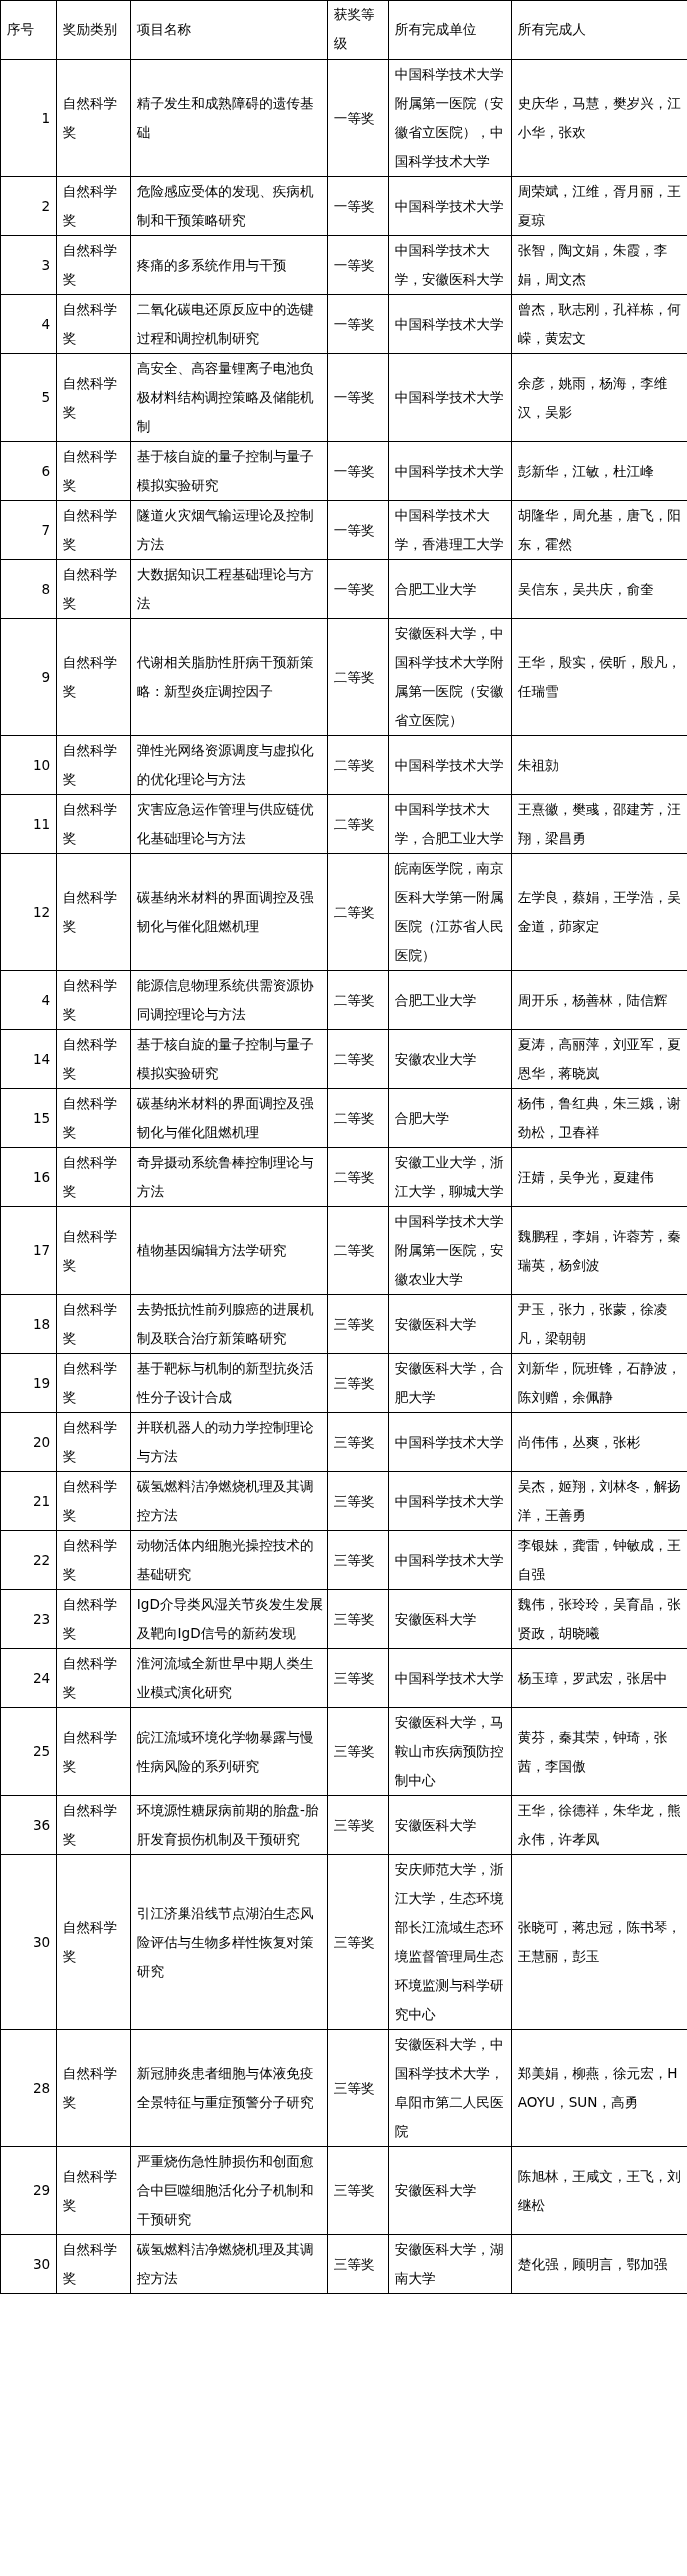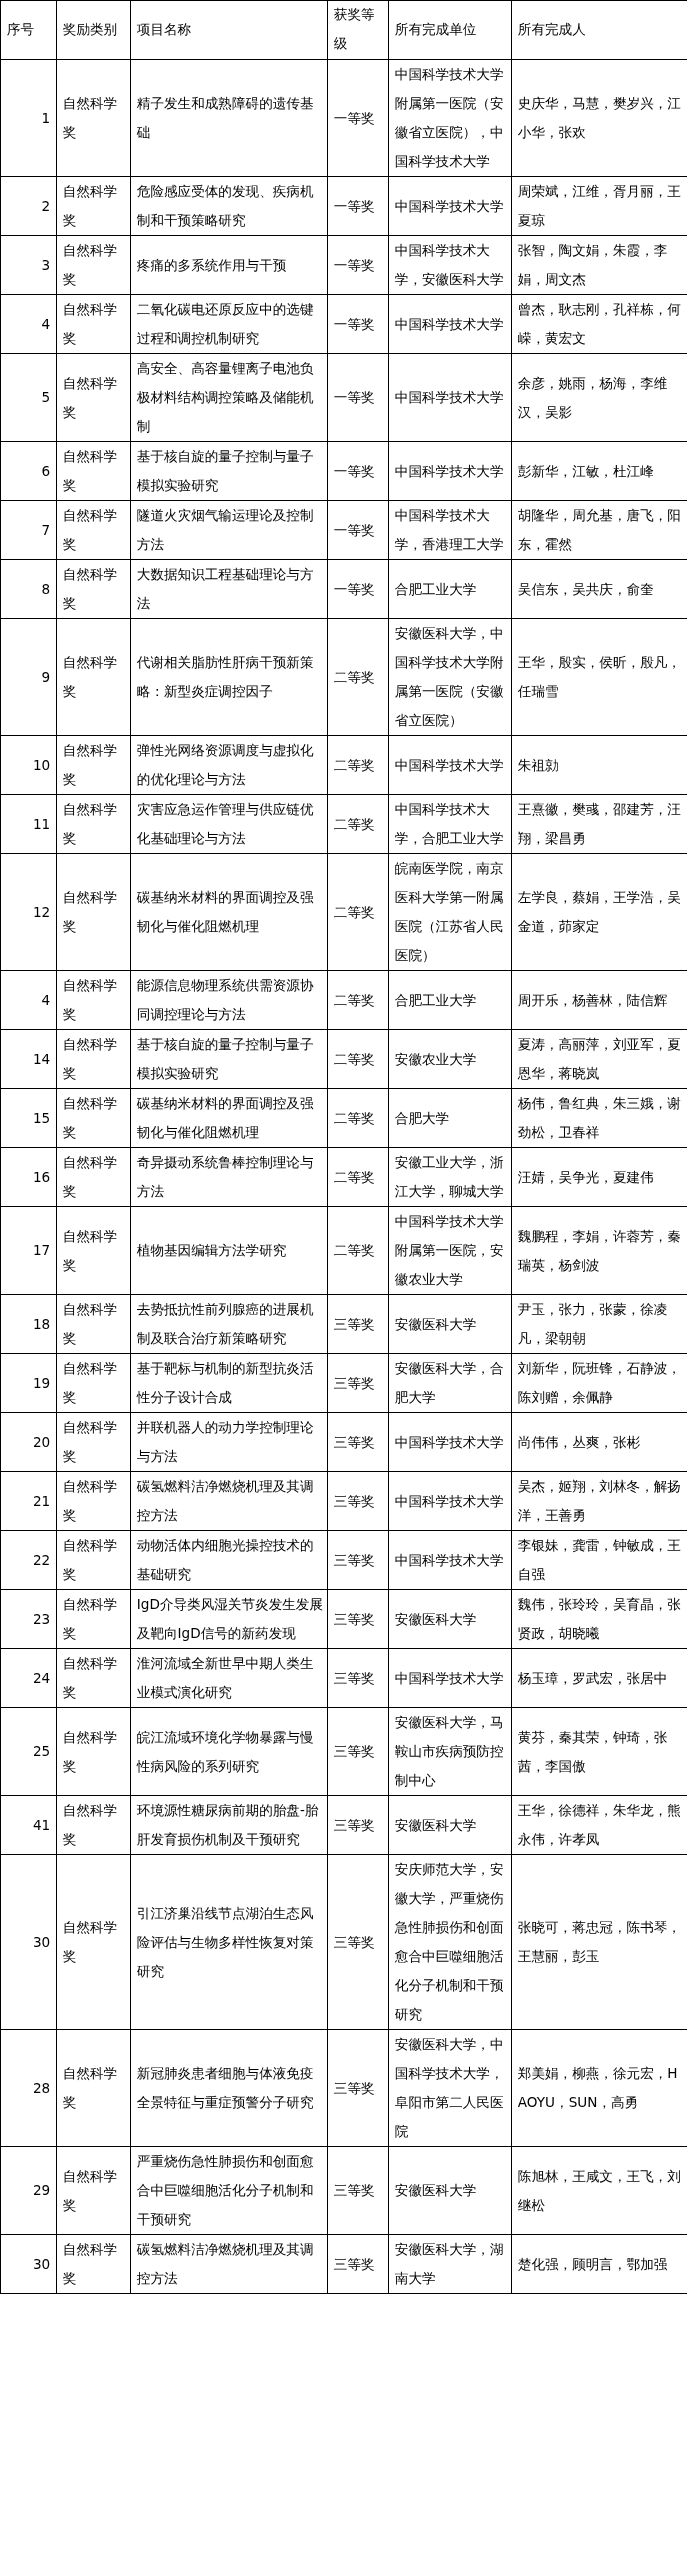--- a/index.html
+++ b/index.html
@@ -246,33 +246,33 @@
       </tr>
       <tr>
         <td class="num">25</td>
         <td>自然科学奖</td>
         <td>皖江流域环境化学物暴露与慢性病风险的系列研究</td>
         <td>三等奖</td>
         <td>安徽医科大学，马鞍山市疾病预防控制中心</td>
         <td>黄芬，秦其荣，钟琦，张茜，李国傲</td>
       </tr>
       <tr>
-        <td class="num">41</td>
+        <td class="num">36</td>
         <td>自然科学奖</td>
         <td>环境源性糖尿病前期的胎盘-胎肝发育损伤机制及干预研究</td>
         <td>三等奖</td>
         <td>安徽医科大学</td>
         <td>王华，徐德祥，朱华龙，熊永伟，许孝凤</td>
       </tr>
       <tr>
         <td class="num">30</td>
         <td>自然科学奖</td>
         <td>引江济巢沿线节点湖泊生态风险评估与生物多样性恢复对策研究</td>
         <td>三等奖</td>
-        <td>安庆师范大学，安徽大学，严重烧伤急性肺损伤和创面愈合中巨噬细胞活化分子机制和干预研究</td>
+        <td>安庆师范大学，浙江大学，生态环境部长江流域生态环境监督管理局生态环境监测与科学研究中心</td>
         <td>张晓可，蒋忠冠，陈书琴，王慧丽，彭玉</td>
       </tr>
       <tr>
         <td class="num">28</td>
         <td>自然科学奖</td>
         <td>新冠肺炎患者细胞与体液免疫全景特征与重症预警分子研究</td>
         <td>三等奖</td>
         <td>安徽医科大学，中国科学技术大学，阜阳市第二人民医院</td>
         <td>郑美娟，柳燕，徐元宏，HAOYU，SUN，高勇</td>
       </tr>

